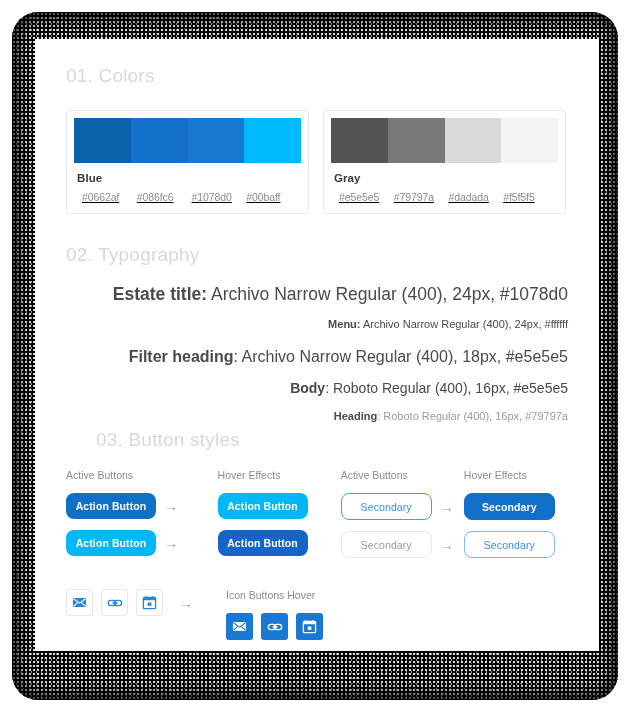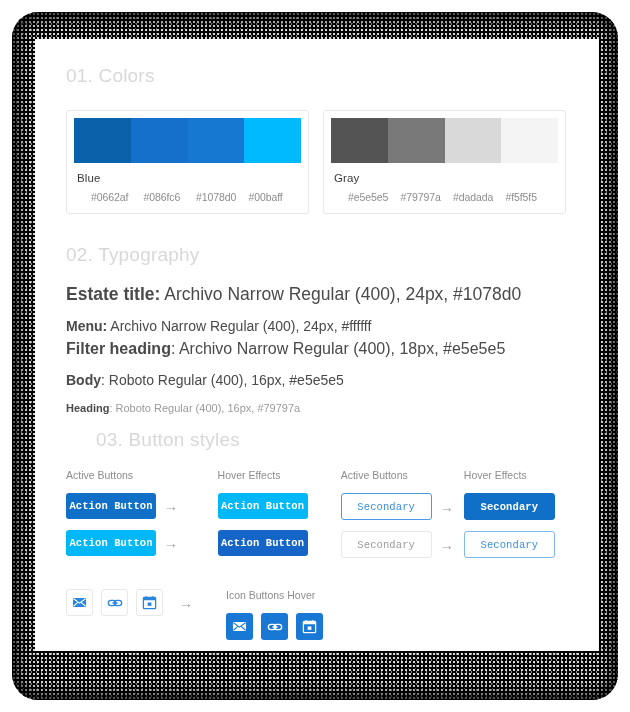--- a/index.html
+++ b/index.html
@@ -90,47 +90,48 @@
     overflow: hidden;
   }
   .swatch {
     flex: 1 1 0;
     height: 100%;
   }
   .palette-name {
     margin-top: 9px;
     margin-left: 3px;
     font-size: 11.5px;
-    font-weight: normal;
+    font-weight: bold;
     color: #3a3a3a;
     letter-spacing: 0.1px;
   }
   .hex-row {
     display: flex;
     margin-top: 7px;
-    margin-left: 17px;
+    margin-left: 8px;
+    text-decoration: underline;
   }
   .hex-label {
     flex: 1 1 0;
     font-size: 10.5px;
     color: #8d8d8d;
     letter-spacing: -0.1px;
   }
 
   
-  .type-list { margin: 0; }
+  .type-list { margin: 0; text-align: right; }
   .type-line {
     color: #4a4a4a;
     white-space: nowrap;
     font-family: "Liberation Sans Narrow", "Liberation Sans", sans-serif;
     font-stretch: condensed;
   }
   .type-line .lead { font-weight: bold; }
   .t-estate { font-size: 17.5px; margin-bottom: 13px; }
-  .t-menu   { font-size: 14px; margin-bottom: 6px; }
+  .t-menu   { font-size: 11px; margin-bottom: 18px; }
   .t-filter { font-size: 16px; margin-bottom: 14px; }
   .t-body   { font-size: 14px;   margin-bottom: 14px; }
   .t-heading{ font-size: 11px;   color: #9b9b9b; }
   .t-heading .lead { color: #4a4a4a; }
 
   
   .btn-groups {
     display: flex;
   }
   .btn-col { }
@@ -153,24 +154,24 @@
     color: #9a9a9a;
     font-size: 14px;
     line-height: 1;
     flex: none;
   }
   .btn {
     display: inline-flex;
     align-items: center;
     justify-content: center;
     box-sizing: border-box;
-    border-radius: 3px;
+    border-radius: 8px;
     font-size: 10.5px;
     font-weight: bold;
-    font-family: Liberation Mono, monospace;
+    font-family: Liberation Sans, sans-serif;
     font-stretch: condensed;
     letter-spacing: 0.1px;
     white-space: nowrap;
     border: 1px solid transparent;
   }
   .btn-action {
     width: 90px;
     height: 26px;
     color: #ffffff;
   }

